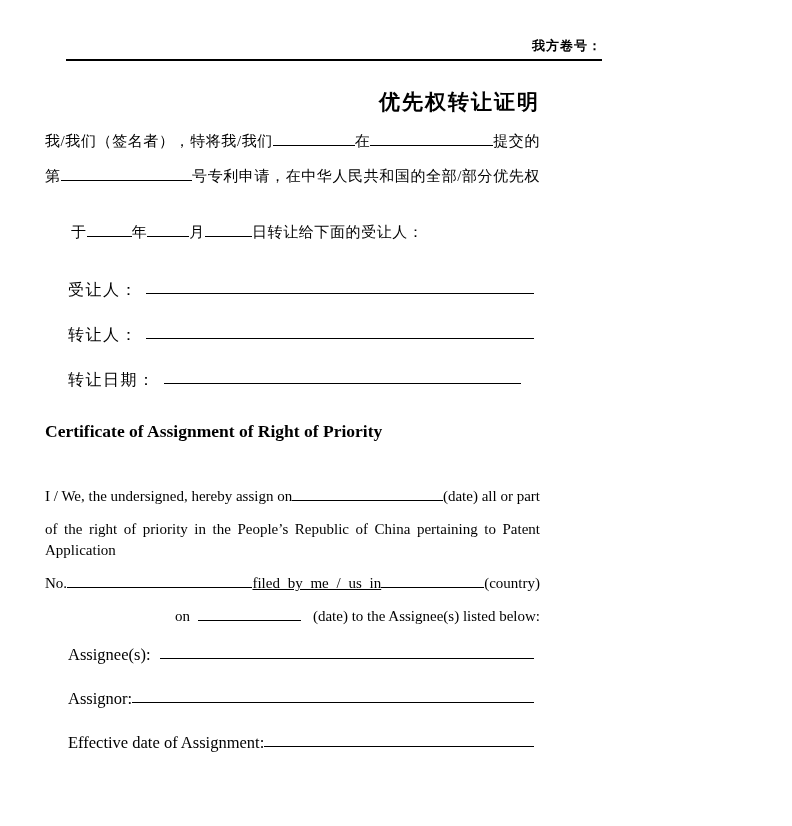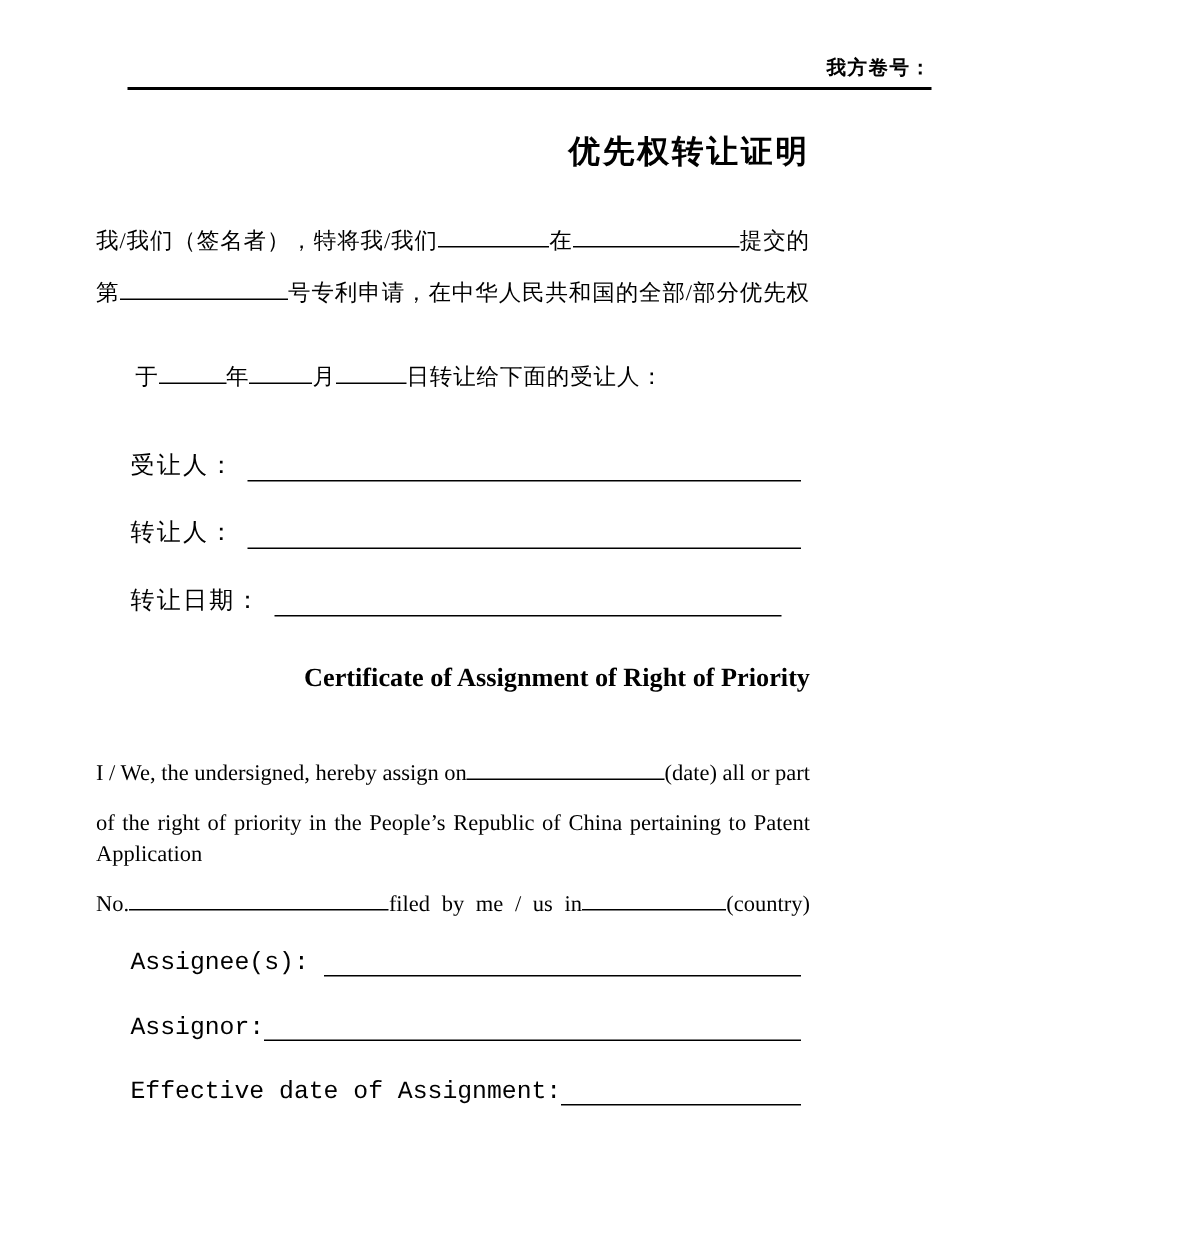--- a/index.html
+++ b/index.html
@@ -4,21 +4,21 @@
 <style>
   html, body { margin: 0; padding: 0; background: #ffffff; }
   .page {
     position: relative;
     width: 656px;
     height: 826px;
     background: #ffffff;
     color: #000000;
     font-family: "Liberation Serif", "DejaVu Serif", serif;
     box-sizing: border-box;
-    padding: 36px 116px 0 64px;
+    padding: 36px 116px 0 45px;
     overflow: hidden;
   }
 
   
   .docket-wrap {
     width: 536px;
     margin-left: 21px;
     border-bottom: 2px solid #000;
     padding-bottom: 4px;
     text-align: right;
@@ -33,27 +33,27 @@
   
   .cn-title {
     margin-top: 27px;
     text-align: right;
     font-size: 21px;
     font-weight: bold;
     letter-spacing: 2px;
   }
   .en-title {
     margin-top: 30px;
-    text-align: right;
+    text-align: left;
     font-size: 17.5px;
     font-weight: bold;
   }
 
   
-  .cn-para { margin-top: 36px; font-size: 15px; letter-spacing: 0.6px; }
+  .cn-para { margin-top: 15px; font-size: 15px; letter-spacing: 0.6px; }
   .cn-para .pline { margin-bottom: 14px; }
   .en-para { margin-top: 44px; font-size: 15px; }
   .en-para .pline { margin-bottom: 12px; justify-content: flex-end; }
 
   .pline {
     display: flex;
     align-items: baseline;
     line-height: 21px;
     white-space: pre;
   }
@@ -67,36 +67,35 @@
   }
   .grow1  { flex-grow: 1;   min-width: 40px; }
   .grow15 { flex-grow: 1.5; min-width: 40px; }
   .grow18 { flex-grow: 1.8; min-width: 40px; }
 
   .w45  { width: 45px; }
   .w42  { width: 42px; }
   .w47  { width: 47px; }
   .w103 { width: 103px; margin: 0 12px 0 8px; }
 
-  .wordspread { word-spacing: 4px; }
+  .wordspread { word-spacing: 4px; text-decoration: underline; }
   .justify-line {
     display: block;
     text-align: justify;
     text-align-last: justify;
     line-height: 21px;
     margin-bottom: 12px;
   }
 
   
   .fields { margin-top: 16px; padding-left: 23px; }
   .field-row {
     display: flex;
-    align-items: flex-end;
+    align-items: flex-start;
     margin-bottom: 24px;
-    font-family: Liberation Mono, monospace;
   }
   .cn-fields .field-label {
     font-size: 16px;
     letter-spacing: 1.5px;
     white-space: nowrap;
   }
   .en-fields .field-label {
     font-size: 16.5px;
     white-space: nowrap;
   }
@@ -162,20 +161,25 @@
       <span>(date) all or part</span>
     </div>
     <div class="justify-line">of the right of priority in the People’s Republic of China pertaining to Patent Application</div>
     <div class="pline">
       <span>No.</span>
       <span class="blank grow18"></span>
       <span class="wordspread">filed by me / us in</span>
       <span class="blank grow1"></span>
       <span>(country)</span>
     </div>
+    <div class="pline">
+      <span>on</span>
+      <span class="blank w103"></span>
+      <span>(date) to the Assignee(s) listed below:</span>
+    </div>
   </div>
 
   <div class="fields en-fields">
     <div class="field-row">
       <span class="field-label">Assignee(s):</span>
       <span class="blank gap10 end6"></span>
     </div>
     <div class="field-row">
       <span class="field-label">Assignor:</span>
       <span class="blank end6"></span>

